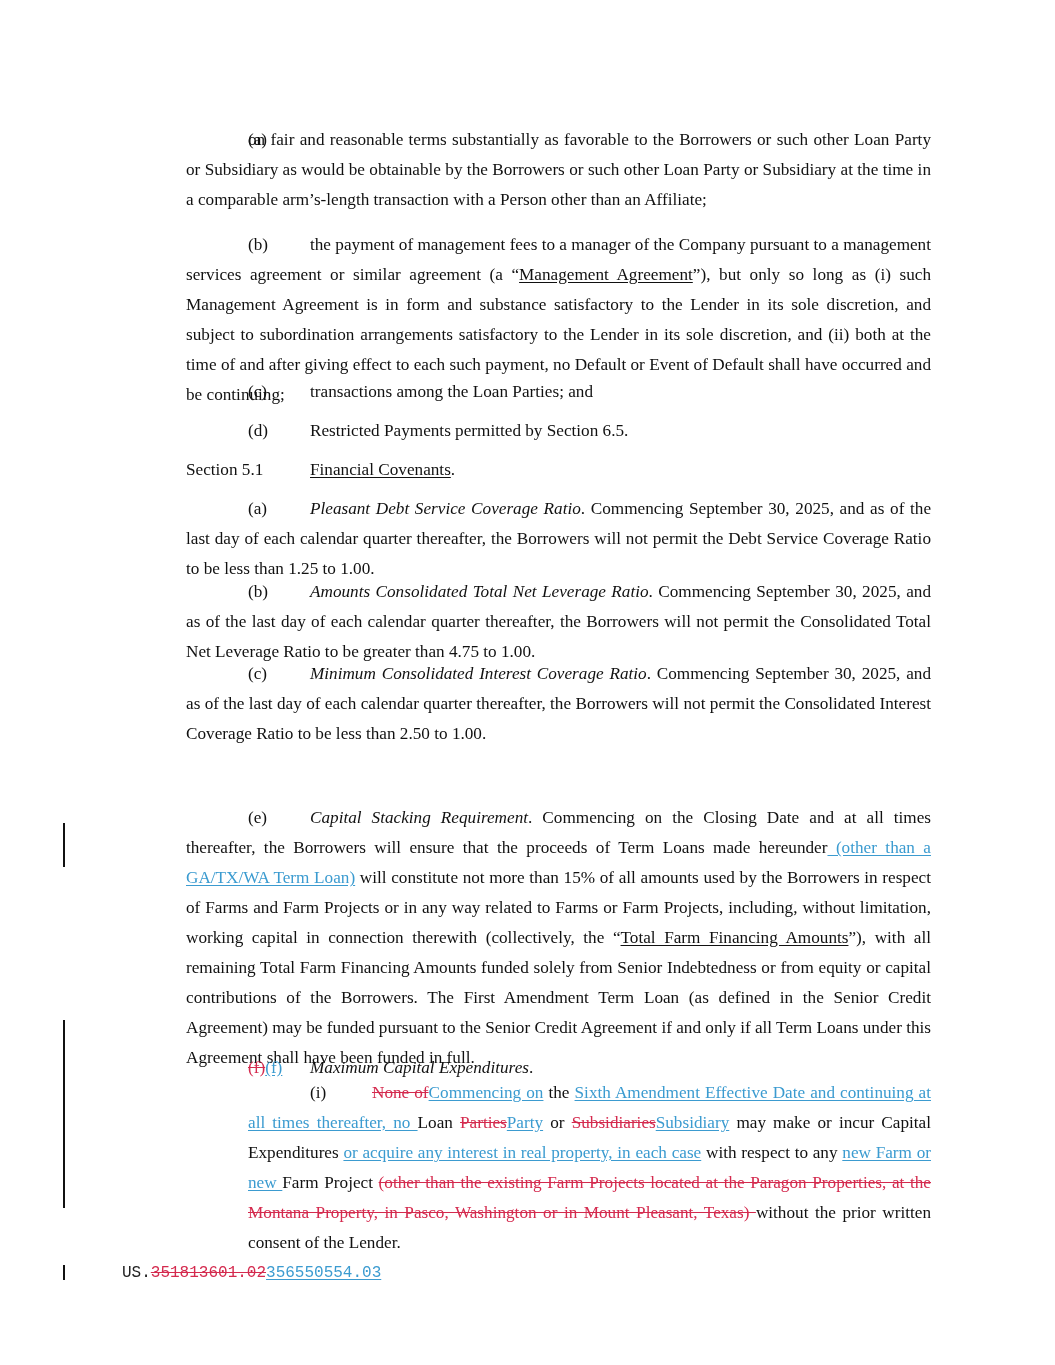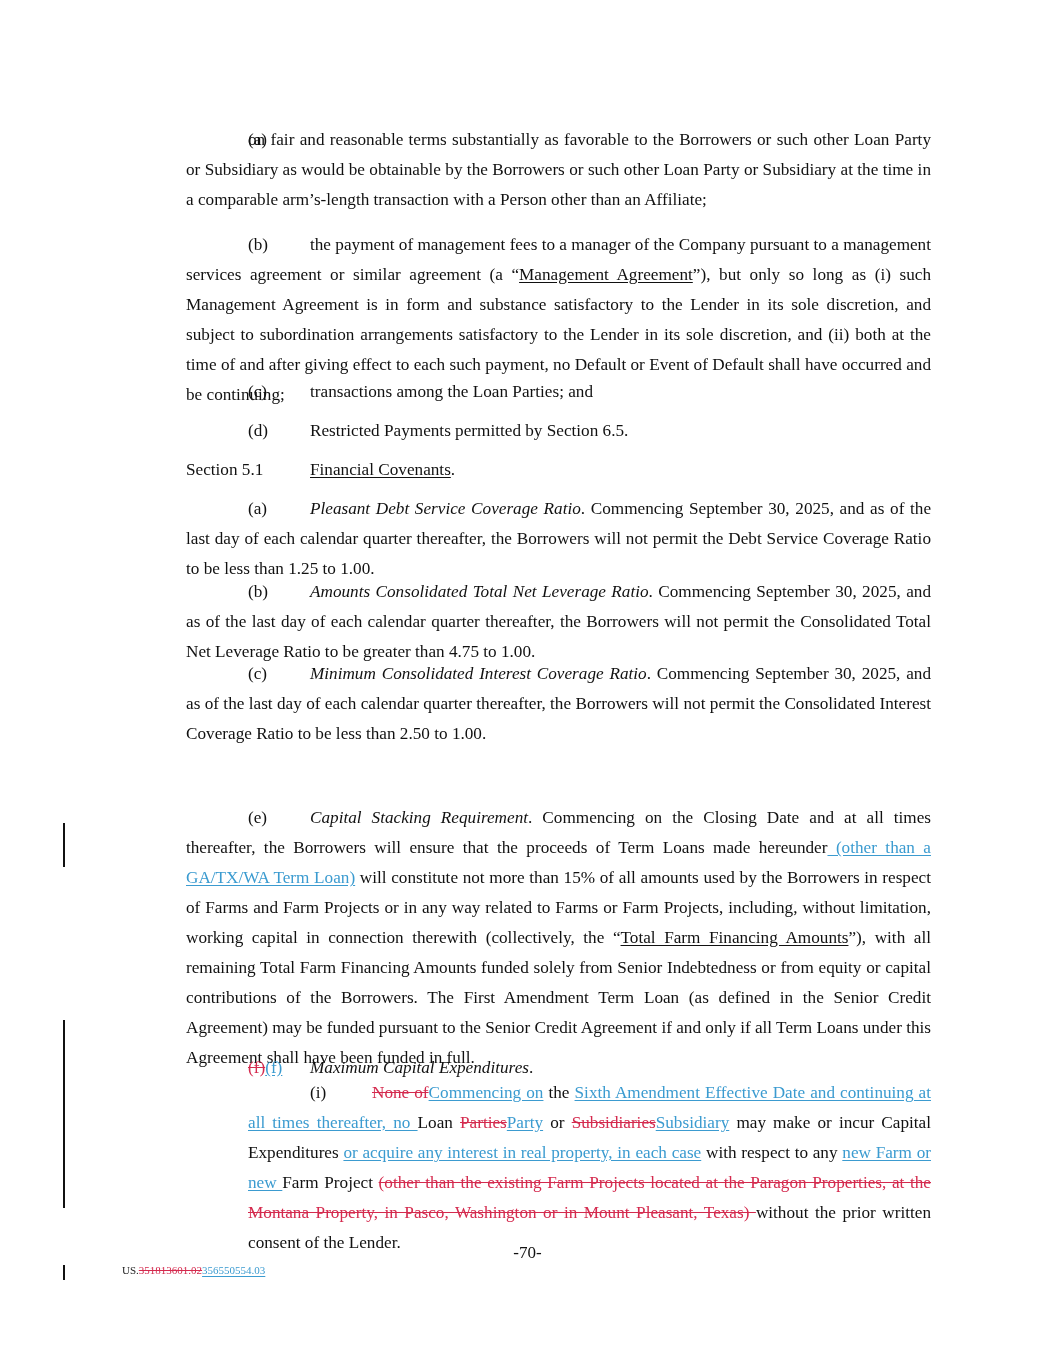--- a/index.html
+++ b/index.html
@@ -9,21 +9,21 @@
   .p { position: absolute; left: 186px; width: 745px; line-height: 30px; text-align: justify; }
   .p .lead { display: inline-block; width: 62px; }
   .ind { text-indent: 62px; }
   .sub { left: 248px; width: 683px; }
   .u { text-decoration: underline; text-underline-offset: 2px; }
   em { font-style: italic; }
   .del { color: #d42a4e; text-decoration: line-through; text-decoration-color: #d42a4e; }
   .ins { color: #3b9bd0; text-decoration: underline; text-decoration-color: #3b9bd0; text-underline-offset: 2px; }
   .bar { position: absolute; left: 63px; width: 1.5px; background: #111; }
   .pagenum { position: absolute; left: 0; width: 1055px; top: 1243px; text-align: center; font-size: 17px; }
-  .docid { position: absolute; left: 122px; top: 1264px; font-family: Liberation Serif, serif; font-size: 11px; color: #222; }
+  .docid { position: absolute; left: 122px; top: 1264px; font-family: Liberation Mono, monospace; font-size: 16px; color: #222; }
   .heading-row .lbl { display: inline-block; width: 124px; }
 </style>
 </head>
 <body>
 
 <div class="page">
 
   <div class="bar" style="top:823px;height:44px;"></div>
   <div class="bar" style="top:1020px;height:188px;"></div>
   <div class="bar" style="top:1265px;height:15px;"></div>
@@ -66,15 +66,14 @@
   </div>
 
   <div class="p sub" style="top:1039px;">
     <span style="display:inline-block;width:62px;margin-top:14px;"><span class="del">(f)</span><span class="ins">(f)</span></span><em>Maximum Capital Expenditures</em><span>.</span>
   </div>
 
   <div class="p sub" style="top:1078px;text-indent:62px;">
     <span style="display:inline-block;width:62px;text-indent:0;">(i)</span><span class="del">None of</span><span class="ins">Commencing on</span><span> the </span><span class="ins">Sixth Amendment Effective Date and continuing at all times thereafter, no </span><span>Loan </span><span class="del">Parties</span><span class="ins">Party</span><span> or </span><span class="del">Subsidiaries</span><span class="ins">Subsidiary</span><span> may make or incur Capital Expenditures </span><span class="ins">or acquire any interest in real property, in each case</span><span> with respect to any </span><span class="ins">new Farm or new </span><span>Farm Project </span><span class="del">(other than the existing Farm Projects located at the Paragon Properties, at the Montana Property, in Pasco, Washington or in Mount Pleasant, Texas) </span><span>without the prior written consent of the Lender.</span>
   </div>
 
-  <div class="pagenum">-70-</div>
   <div class="docid"><span>US.</span><span class="del">351813601.02</span><span class="ins">356550554.03</span></div>
 </div>
 
 </body></html>

